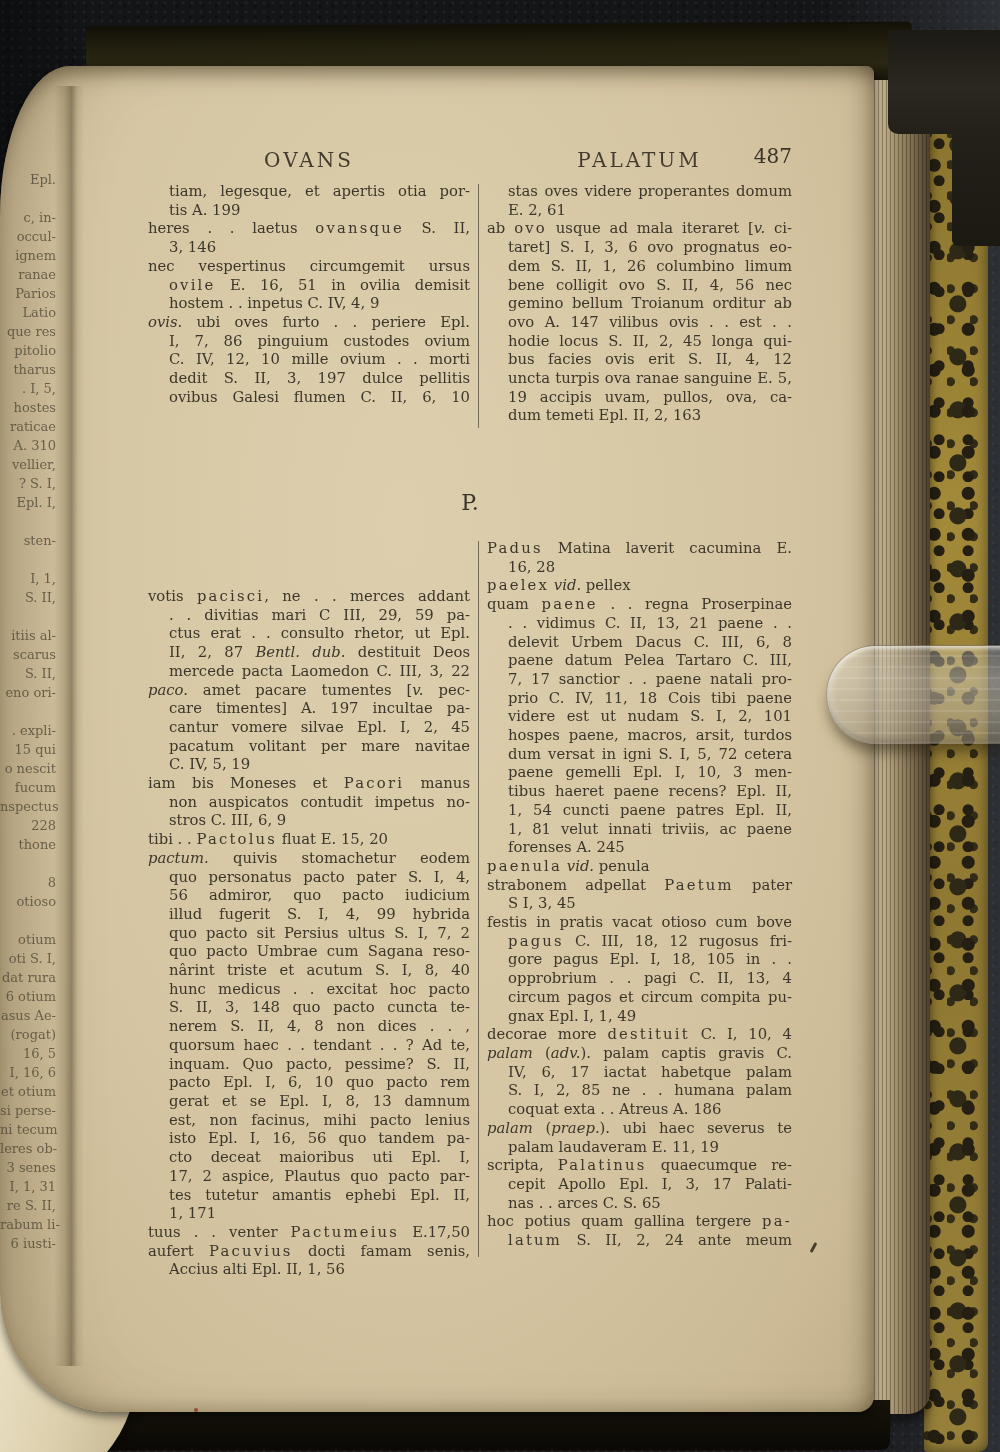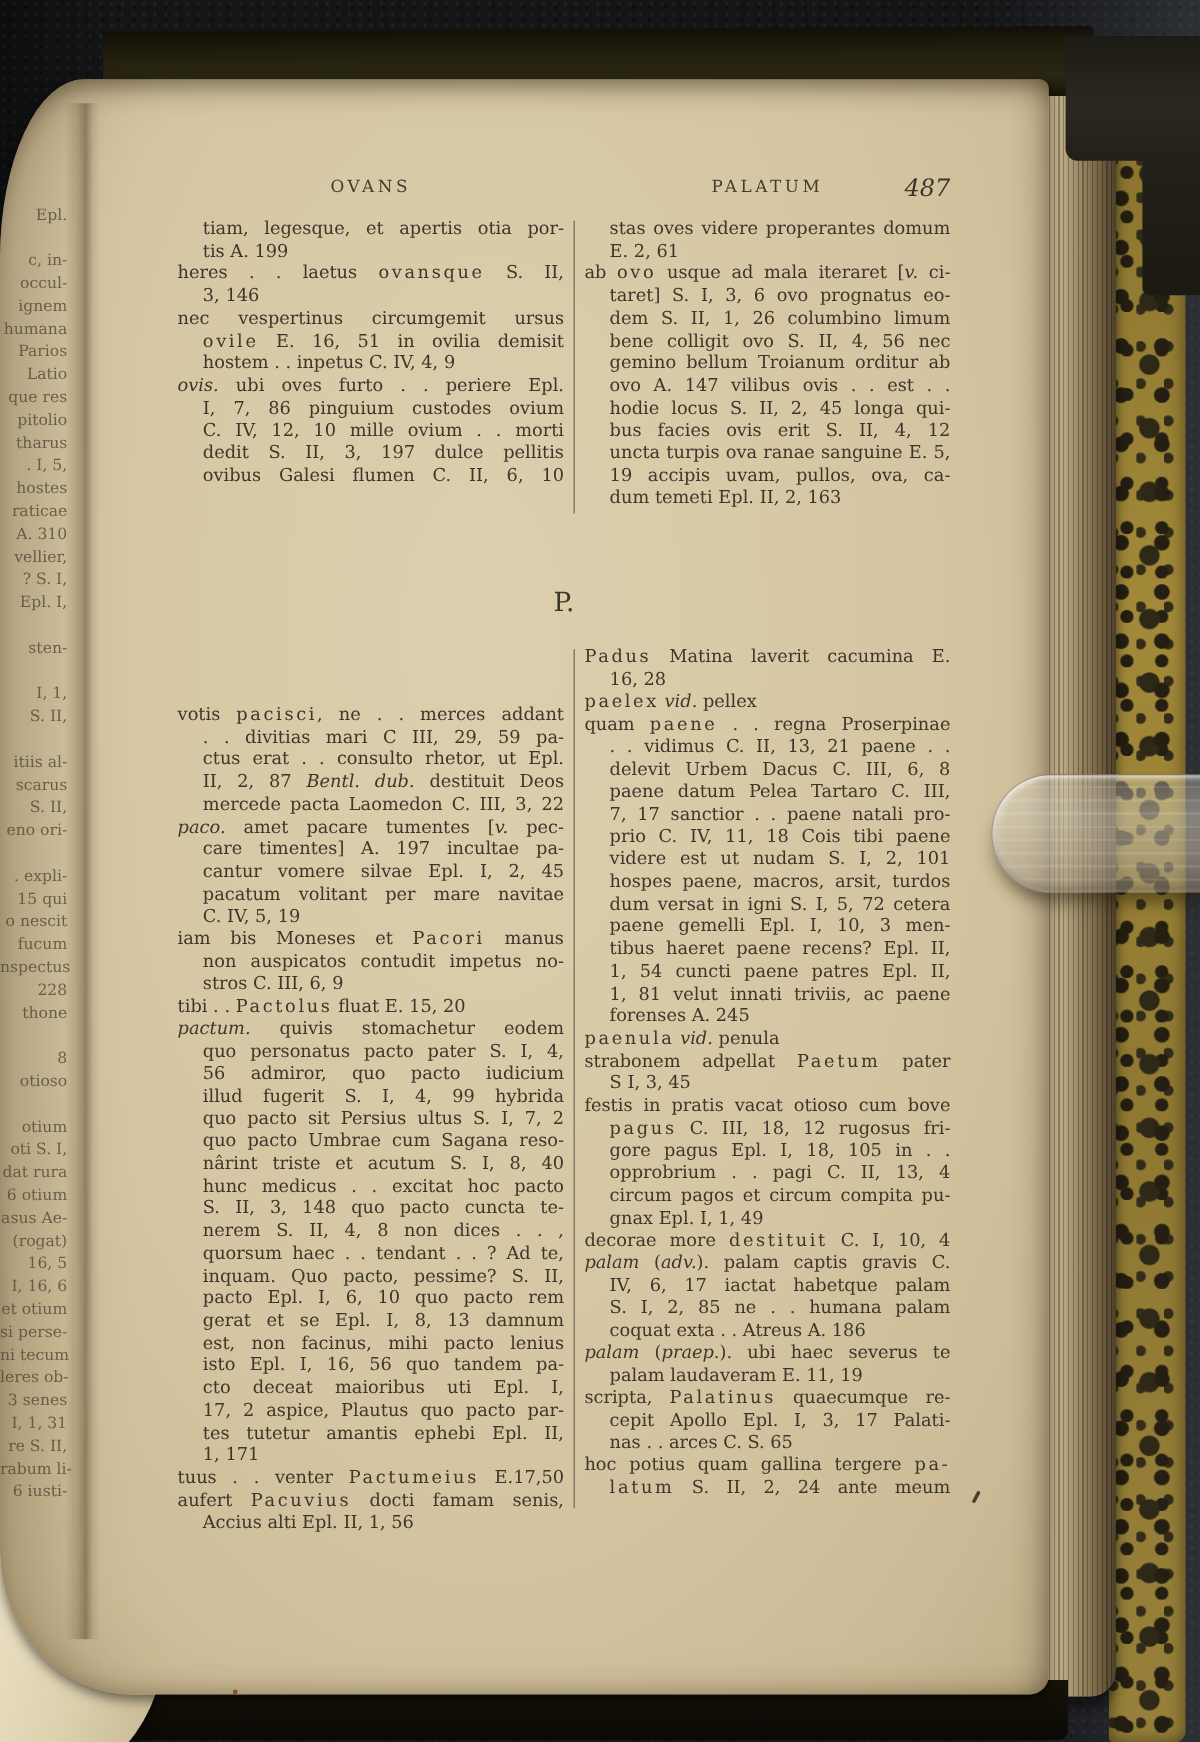--- a/index.html
+++ b/index.html
@@ -83,24 +83,24 @@
     background:linear-gradient(90deg, rgba(95,80,50,0) 0%, rgba(95,80,50,.26) 35%, rgba(58,46,24,.42) 58%, rgba(95,80,50,.14) 78%, rgba(95,80,50,0) 100%);
   }
   .gutter-frags{
     position:absolute;left:0;top:104px;width:56px;
     font-size:13px;line-height:19px;text-align:right;
     color:#4e4736;opacity:.78;filter:blur(.35px);
     white-space:nowrap;overflow:visible;
   }
   .gutter-frags .fl{height:19px;}
 
-  .running-head{position:absolute;top:82px;font-size:14px;letter-spacing:3px;text-align:center;color:#433c2e;}
+  .running-head{position:absolute;top:82px;font-size:20px;letter-spacing:3px;text-align:center;color:#433c2e;}
   .running-head.left{left:148px;width:322px;}
   .running-head.right{left:487px;width:305px;}
-  .page-number{position:absolute;top:78px;left:690px;width:102px;text-align:right;font-size:20px;color:#3b352a;font-style:italic;}
+  .page-number{position:absolute;top:78px;left:690px;width:102px;text-align:right;font-size:20px;color:#3b352a;}
 
   .divider{position:absolute;width:1px;background:#5a5243;opacity:.8;}
   .divider.d1{left:478px;top:118px;height:244px;}
   .divider.d2{left:478px;top:475px;height:716px;}
 
   .p-head{position:absolute;left:148px;top:424px;width:644px;text-align:center;font-size:22px;color:#3b352a;}
 
   .col{position:absolute;font-size:14.8px;line-height:18.7px;}
   .col.tl{left:148px;top:116px;width:322px;}
   .col.tr{left:487px;top:116px;width:305px;}
@@ -148,21 +148,21 @@
   <div class="cover-bottom"></div>
   <div class="curl-bl"></div>
 
   <div class="page">
     <div class="gutter-frags">
         <div class="fl">Epl.</div>
         <div class="fl"></div>
         <div class="fl">c, in-</div>
         <div class="fl">occul-</div>
         <div class="fl">ignem</div>
-        <div class="fl">humana</div>
+        <div class="fl">ranae</div>
         <div class="fl">Parios</div>
         <div class="fl">Latio</div>
         <div class="fl">que res</div>
         <div class="fl">pitolio</div>
         <div class="fl">tharus</div>
         <div class="fl">. I, 5,</div>
         <div class="fl">hostes</div>
         <div class="fl">raticae</div>
         <div class="fl">A. 310</div>
         <div class="fl">vellier,</div>

